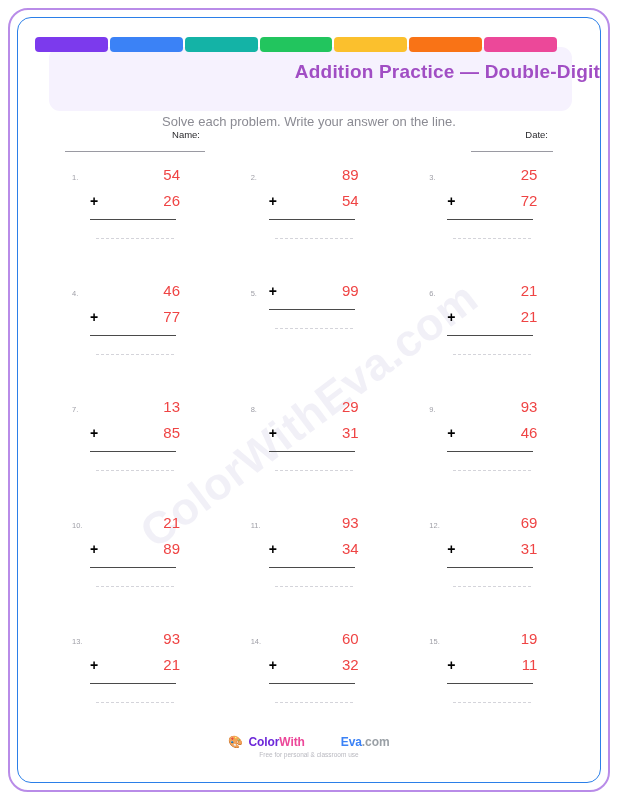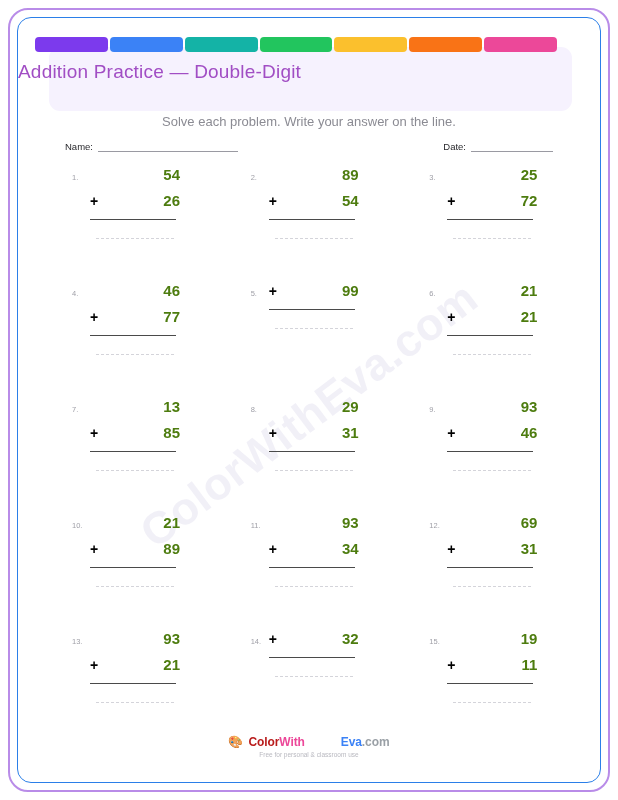--- a/index.html
+++ b/index.html
@@ -79,23 +79,23 @@
   }
   .color-seg {
     flex: 1 1 0;
     border-radius: 4px;
   }
   .worksheet-title {
     position: absolute;
     left: 0;
     right: 0;
     top: 43px;
-    text-align: left;
+    text-align: right;
     font-size: 19px;
-    font-weight: normal;
+    font-weight: bold;
     color: #a14ec4;
     letter-spacing: 0.2px;
   }
   .worksheet-subtitle {
     position: absolute;
     left: 0;
     right: 0;
     top: 96px;
     text-align: center;
     font-size: 13px;
@@ -111,20 +111,21 @@
     height: 16px;
     display: flex;
     justify-content: space-between;
     align-items: flex-end;
   }
   .nd-group {
     display: flex;
     align-items: flex-end;
     font-size: 9.5px;
     color: #2a2a2e;
+    flex-direction: column;
   }
   .nd-label { margin-right: 5px; }
   .nd-rule {
     border-bottom: 1px solid #9a9aa2;
     height: 11px;
   }
   .nd-rule.name-rule { width: 140px; }
   .nd-rule.date-rule { width: 82px; }
 
   
@@ -164,22 +165,22 @@
     font-size: 14px;
     font-weight: bold;
     color: #000000;
     text-align: left;
     padding-left: 4px;
     box-sizing: border-box;
   }
   .num {
     flex: 1;
     font-size: 15px;
-    font-weight: bold;
-    color: #4d7c0f;
+    font-weight: normal;
+    color: #ef4444;
     text-align: right;
     padding-right: 14px;
     box-sizing: border-box;
   }
   .rule {
     margin-left: 4px;
     width: 86px;
     border-bottom: 1.6px solid #4a4a4a;
     height: 1px;
   }
@@ -208,21 +209,21 @@
   }
   .palette-icon {
     font-size: 12px;
     line-height: 1;
   }
   .brand-text {
     font-size: 12px;
     font-weight: bold;
     letter-spacing: -0.1px;
   }
-  .b-color { color: #b91c1c; text-align: right; }
+  .b-color { color: #6d28d9; text-align: right; }
   .b-with  { color: #ec4899; margin-top: 24px; }
   .b-eva   { color: #3b82f6; margin-left: 36px; }
   .b-com   { color: #9aa0a6; margin-top: 20px; }
   .tagline {
     margin-top: 1px;
     font-size: 6.5px;
     color: #b9b9c0;
   }
 </style>
 </head>
@@ -446,20 +447,24 @@
               <span class="op">+</span>
               <span class="num">21</span>
             </div>
             <div class="rule"></div>
             <div class="answer-line"></div>
           </div>
         </div>
         <div class="cell">
           <div class="cell-num">14.</div>
           <div class="stack">
+            <div class="row-top">
+              <span class="op"></span>
+              <span class="num">60</span>
+            </div>
             <div class="row-bot">
               <span class="op">+</span>
               <span class="num">32</span>
             </div>
             <div class="rule"></div>
             <div class="answer-line"></div>
           </div>
         </div>
         <div class="cell">
           <div class="cell-num">15.</div>

